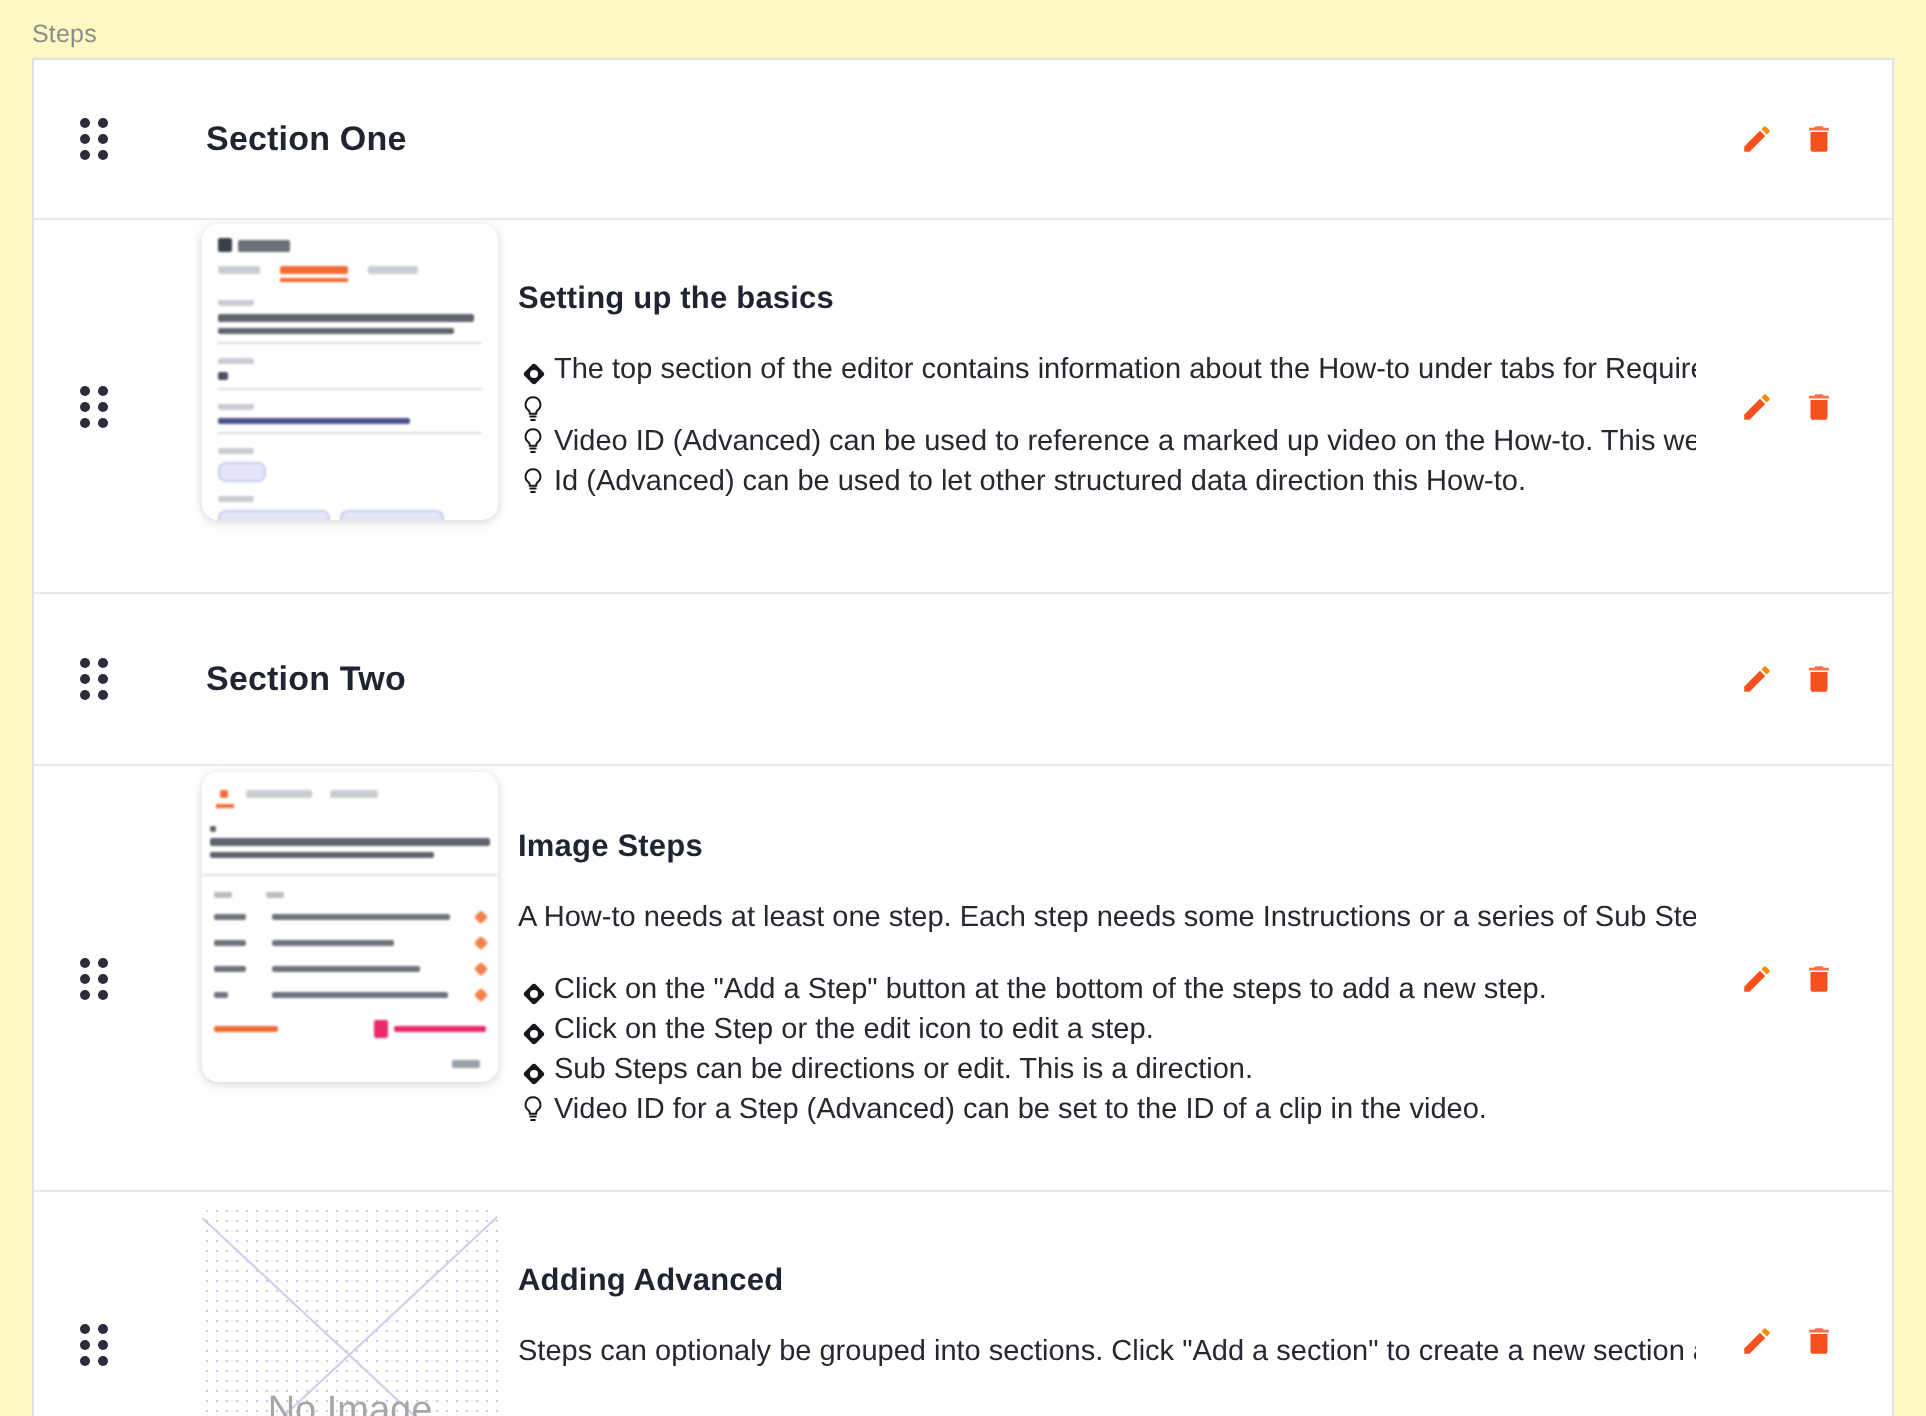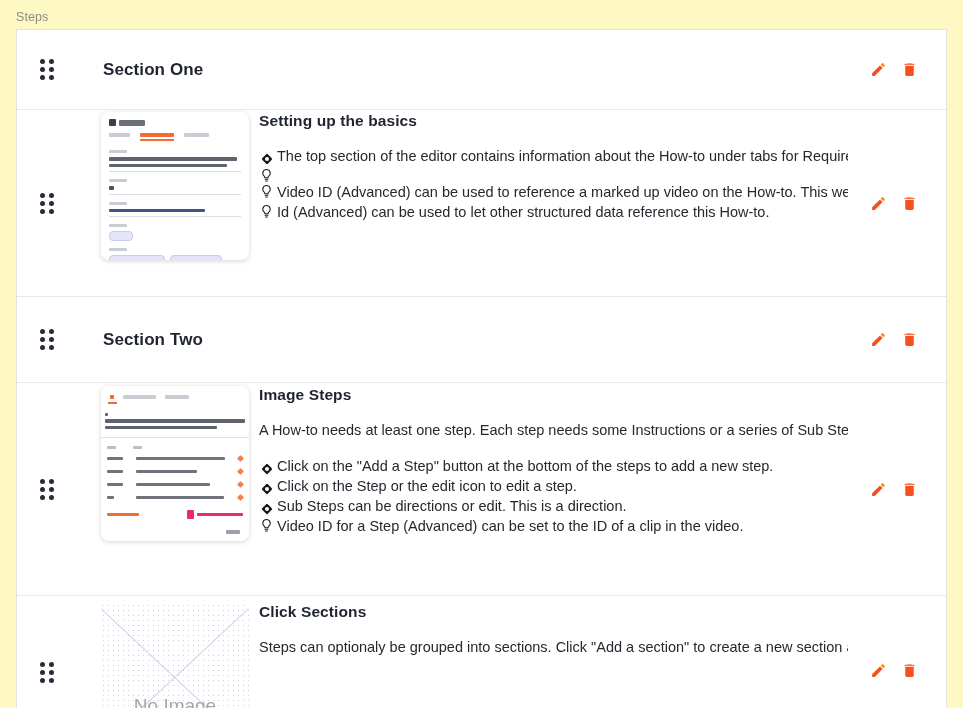--- a/index.html
+++ b/index.html
@@ -237,20 +237,21 @@
     font-family: "Liberation Sans", sans-serif;
   }
 
   
   .step-text {
     flex: 1 1 auto;
     min-width: 0;
     width: 0;
     padding-right: 0;
     overflow: hidden;
+    margin-top: 29px;
   }
   .step-heading {
     font-size: 15.5px;
     font-weight: bold;
     color: #1f2430;
     margin: 0 0 16px 0;
     letter-spacing: .1px;
     white-space: nowrap;
   }
   .step-intro {
@@ -437,21 +438,21 @@
               </span>
               <span>Video ID (Advanced) can be used to reference a marked up video on the How-to. This website als</span>
             </li>
             <li class="sub-item">
               <span class="bullet tip">
                 <svg width="11" height="14" viewBox="0 0 24 30">
                     <path d="M12 1a8 8 0 0 0-5 14.3c.9.8 1.4 1.7 1.5 2.7v1h7v-1c.1-1 .6-1.9 1.5-2.7A8 8 0 0 0 12 1z" fill="none" stroke="#17181c" stroke-width="2.2"></path>
                     <path d="M9 22h6M10 26h4" stroke="#17181c" stroke-width="2.2" stroke-linecap="round"></path>
                   </svg>
               </span>
-              <span>Id (Advanced) can be used to let other structured data reference this How-to.</span>
+              <span>Id (Advanced) can be used to let other structured data direction this How-to.</span>
             </li>
           </ul>
         </div>
       </div>
       <div class="row-actions">
         <button class="icon-btn" title="Edit">
           <svg width="17" height="17" viewBox="0 0 24 24">
             <path d="M3 17.25V21h3.75L17.81 9.94l-3.75-3.75L3 17.25z" fill="#f4511e"></path>
             <path d="M20.71 7.04a1 1 0 0 0 0-1.41l-2.34-2.34a1 1 0 0 0-1.41 0l-1.83 1.83 3.75 3.75 1.83-1.83z" fill="#fb8c00"></path>
           </svg>
@@ -610,21 +611,21 @@
       </div>
       <div class="step-body">
         <div class="thumb-wrap">
           <div class="noimg">
             <span class="x1"></span>
             <span class="x2"></span>
             <span class="label">No Image</span>
           </div>
         </div>
         <div class="step-text">
-          <div class="step-heading">Click Sections</div>
+          <div class="step-heading">Adding Advanced</div>
           <p class="step-intro">Steps can optionaly be grouped into sections. Click "Add a section" to create a new section and drag</p>
         </div>
       </div>
       <div class="row-actions">
         <button class="icon-btn" title="Edit">
           <svg width="17" height="17" viewBox="0 0 24 24">
             <path d="M3 17.25V21h3.75L17.81 9.94l-3.75-3.75L3 17.25z" fill="#f4511e"></path>
             <path d="M20.71 7.04a1 1 0 0 0 0-1.41l-2.34-2.34a1 1 0 0 0-1.41 0l-1.83 1.83 3.75 3.75 1.83-1.83z" fill="#fb8c00"></path>
           </svg>
         </button>

